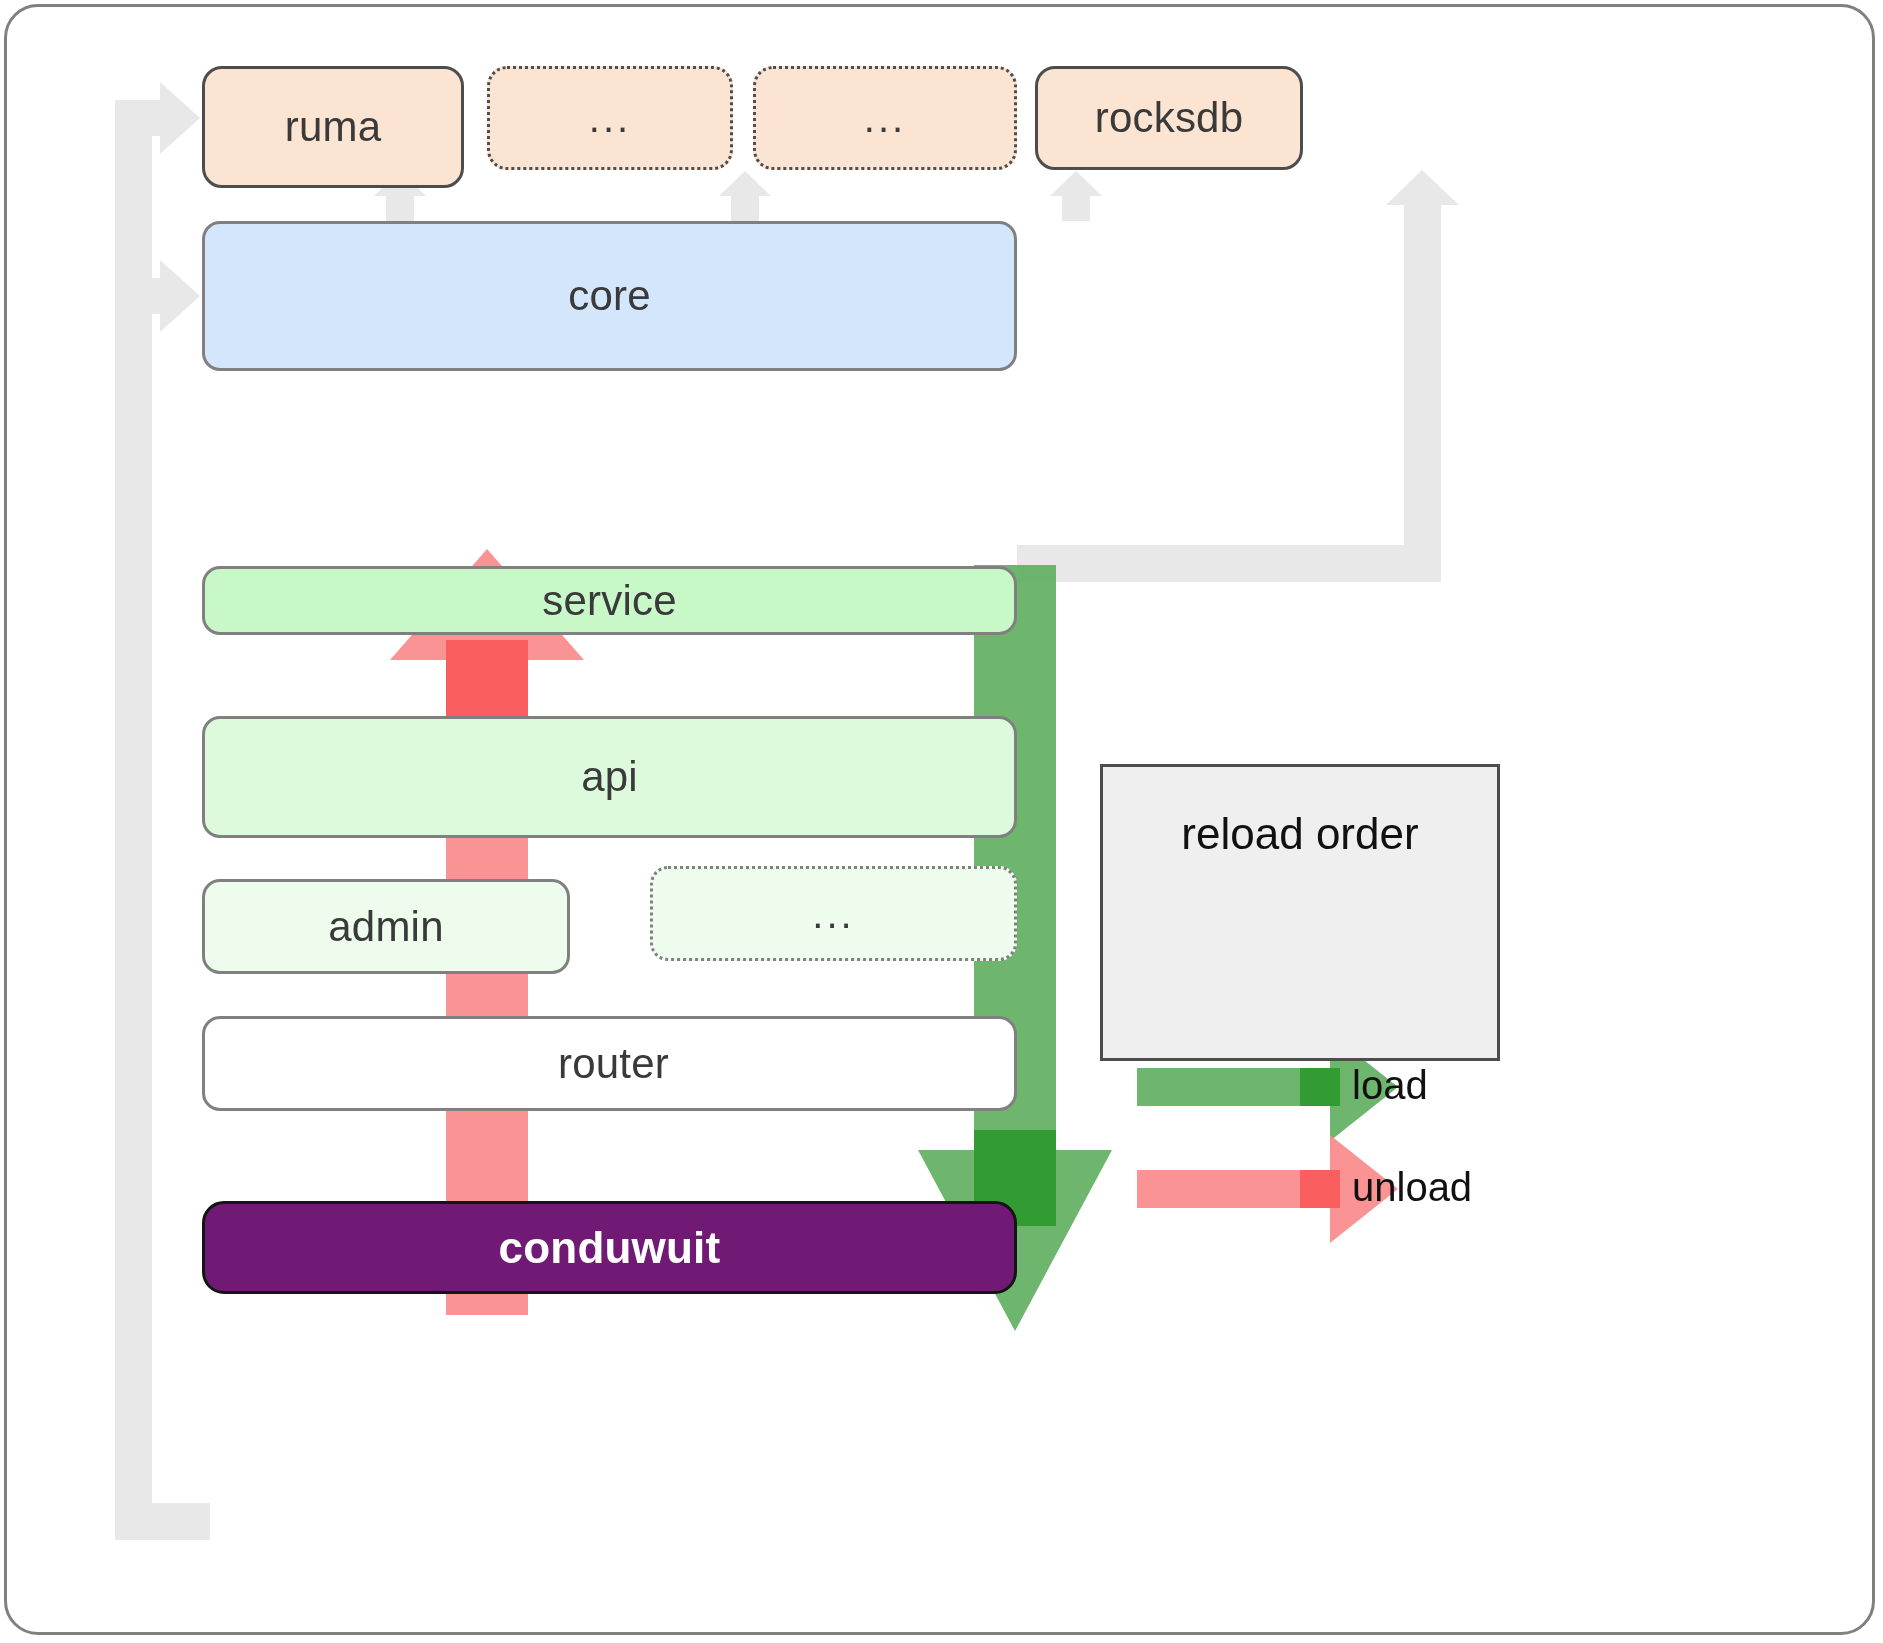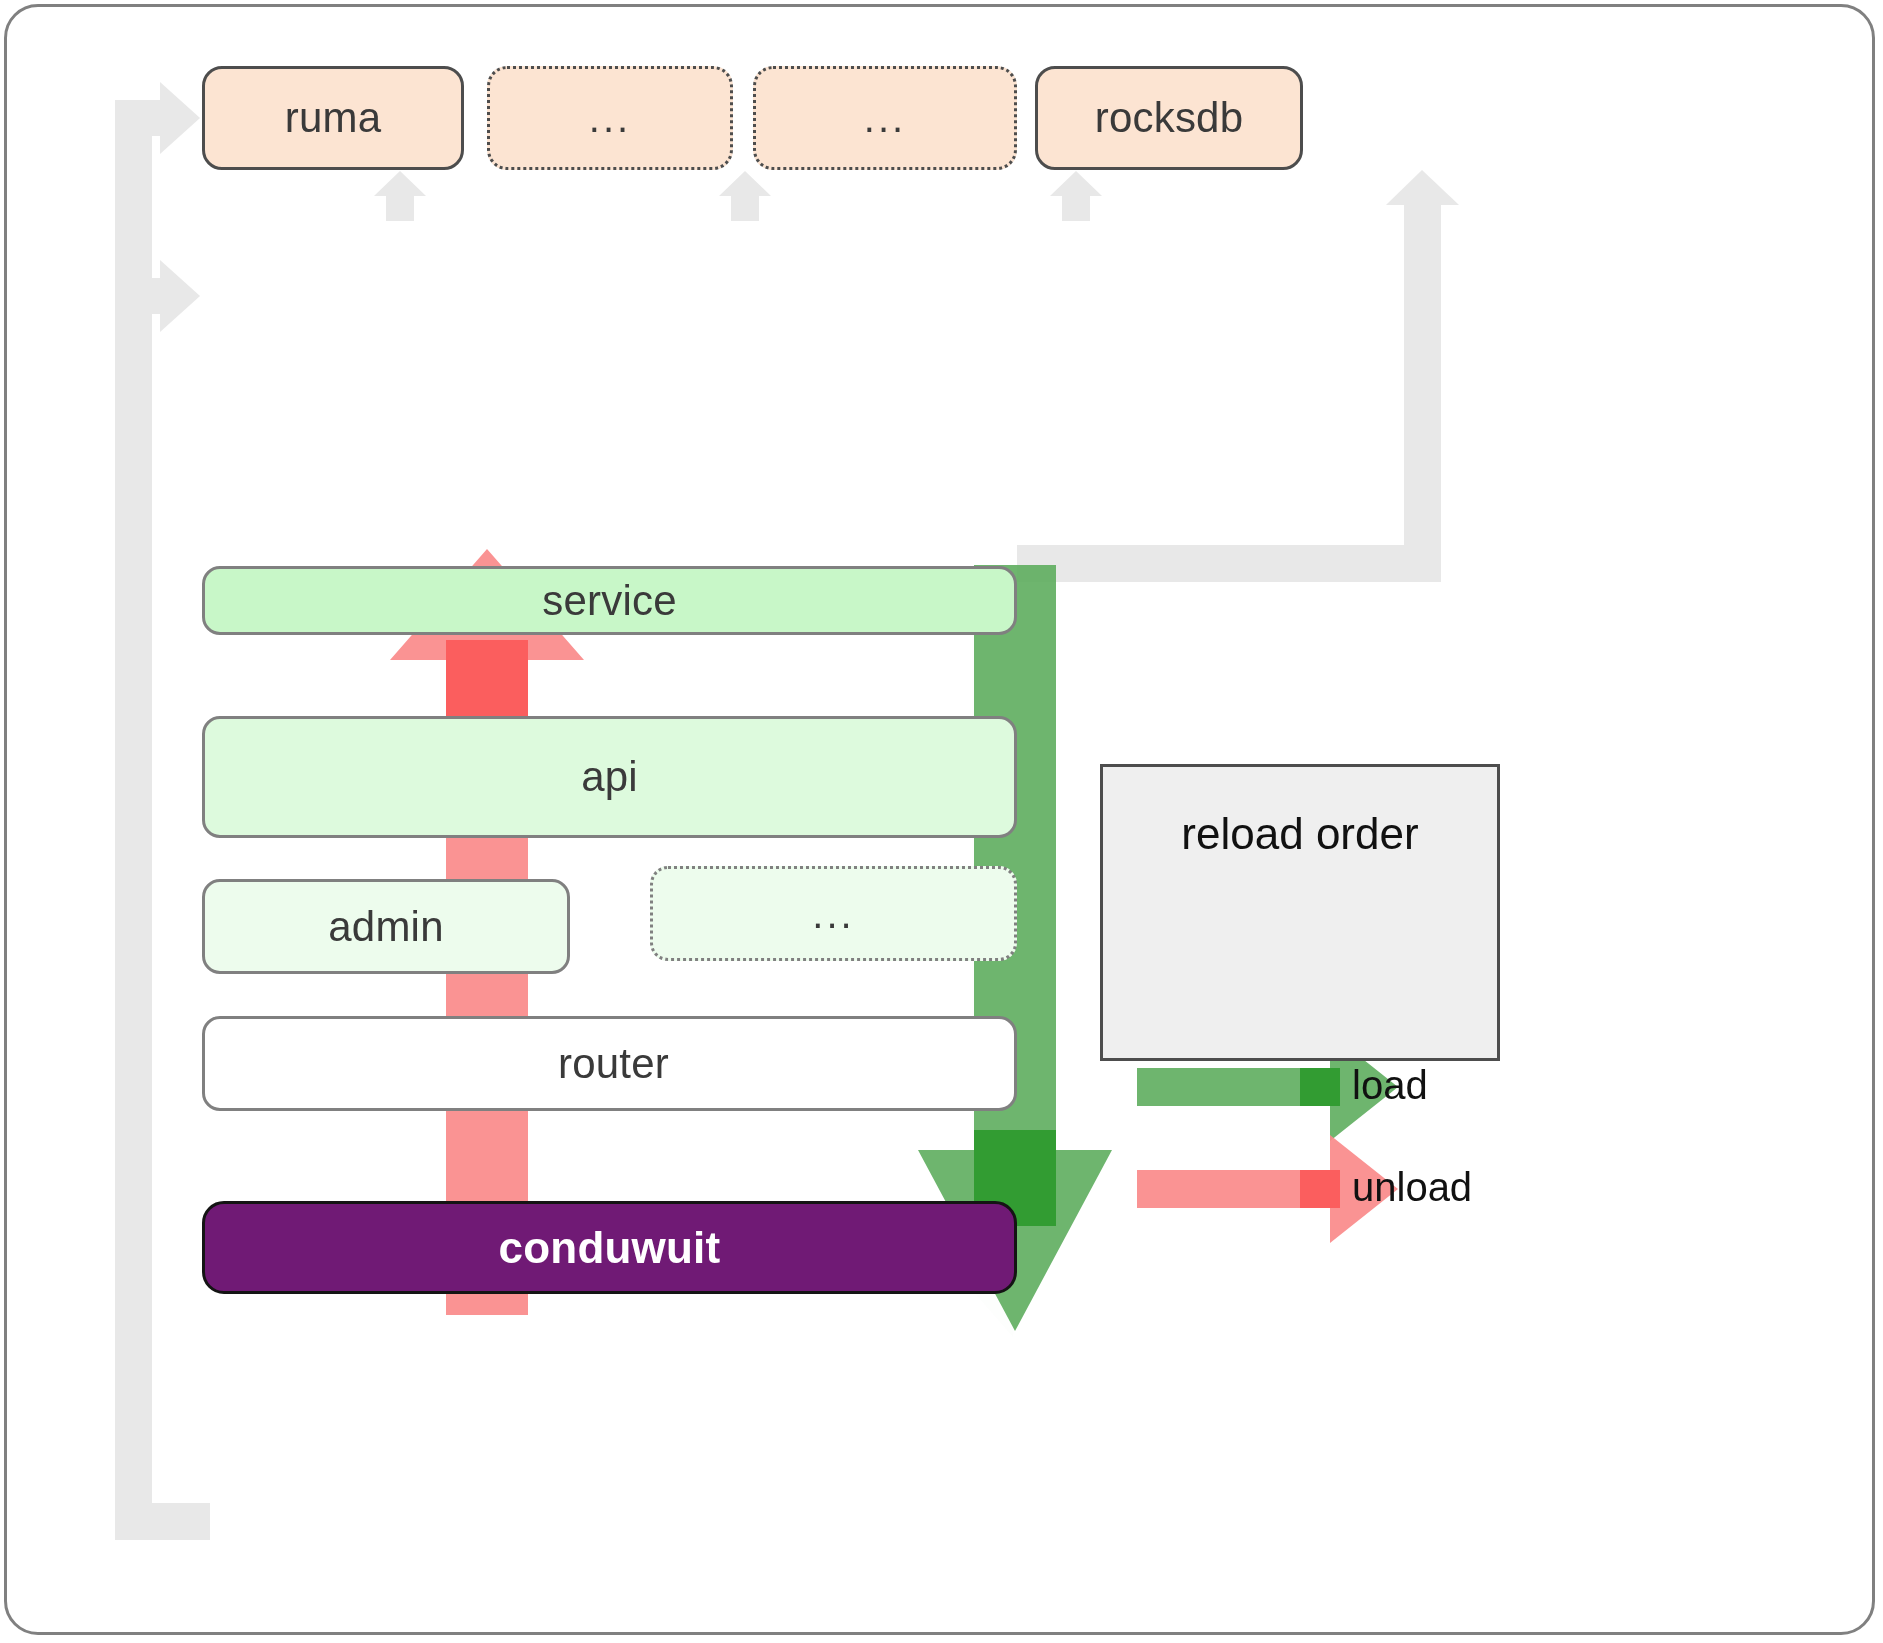--- a/index.html
+++ b/index.html
@@ -149,36 +149,39 @@
     <g>
       <path d="M 1137,1068 L 1330,1068 L 1330,1033 L 1398,1087 L 1330,1141 L 1330,1106 L 1137,1106 Z" fill="#5aab5a" fill-opacity="0.88"></path>
       <rect x="1300" y="1068" width="40" height="38" fill="#2e9b2e" fill-opacity="0.95"></rect>
     </g>
     <g>
       <path d="M 1137,1170 L 1330,1170 L 1330,1135 L 1398,1189 L 1330,1243 L 1330,1208 L 1137,1208 Z" fill="#fa8a8a" fill-opacity="0.92"></path>
       <rect x="1300" y="1170" width="40" height="38" fill="#fb5b5b" fill-opacity="0.95"></rect>
     </g>
   </svg>
 
-  <div class="node dep" style="left:202px;top:66px;width:262px;height:104px;">
+  <div class="node dep" style="left:202px;top:66px;width:262px;height:122px;">
     <span>ruma</span>
   </div>
 
   <div class="node dep dotted" style="left:487px;top:66px;width:246px;height:104px;">
     <span class="dots">...</span>
   </div>
 
   <div class="node dep dotted" style="left:753px;top:66px;width:264px;height:104px;">
     <span class="dots">...</span>
   </div>
 
   <div class="node dep" style="left:1035px;top:66px;width:268px;height:104px;">
     <span>rocksdb</span>
   </div>
 
+  <div class="node core" style="left:202px;top:221px;width:815px;height:150px;">
+    <span>core</span>
+  </div>
 
 
   <div class="node layer" style="left:202px;top:566px;width:815px;height:69px;background:#c8f7c8;">
     <span>service</span>
   </div>
 
   <div class="node layer" style="left:202px;top:716px;width:815px;height:122px;background:#ddfadd;">
     <span>api</span>
   </div>
 

